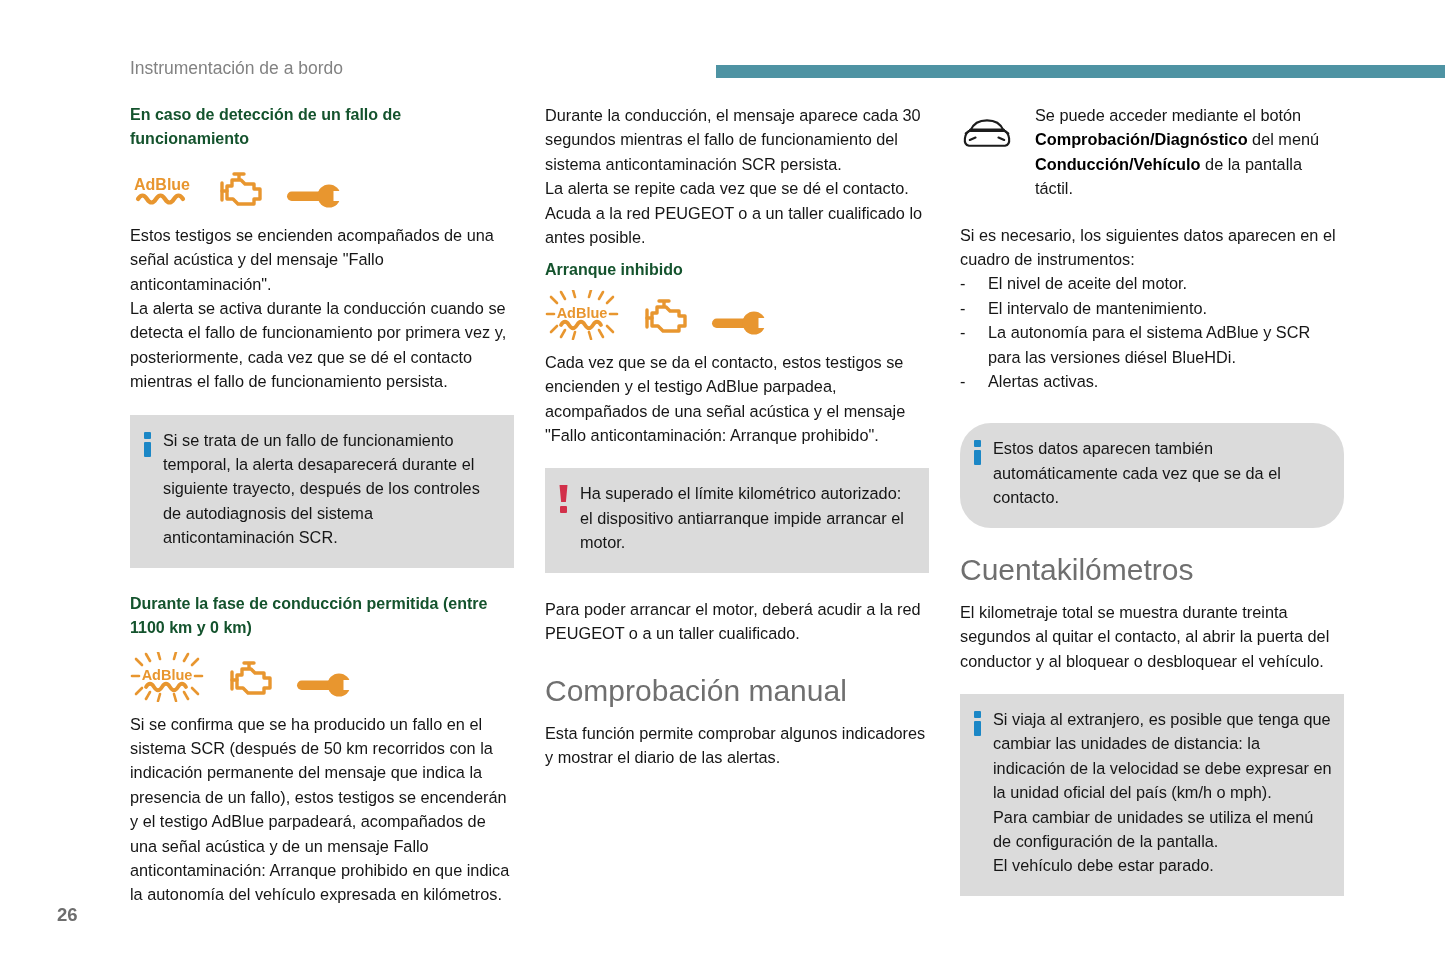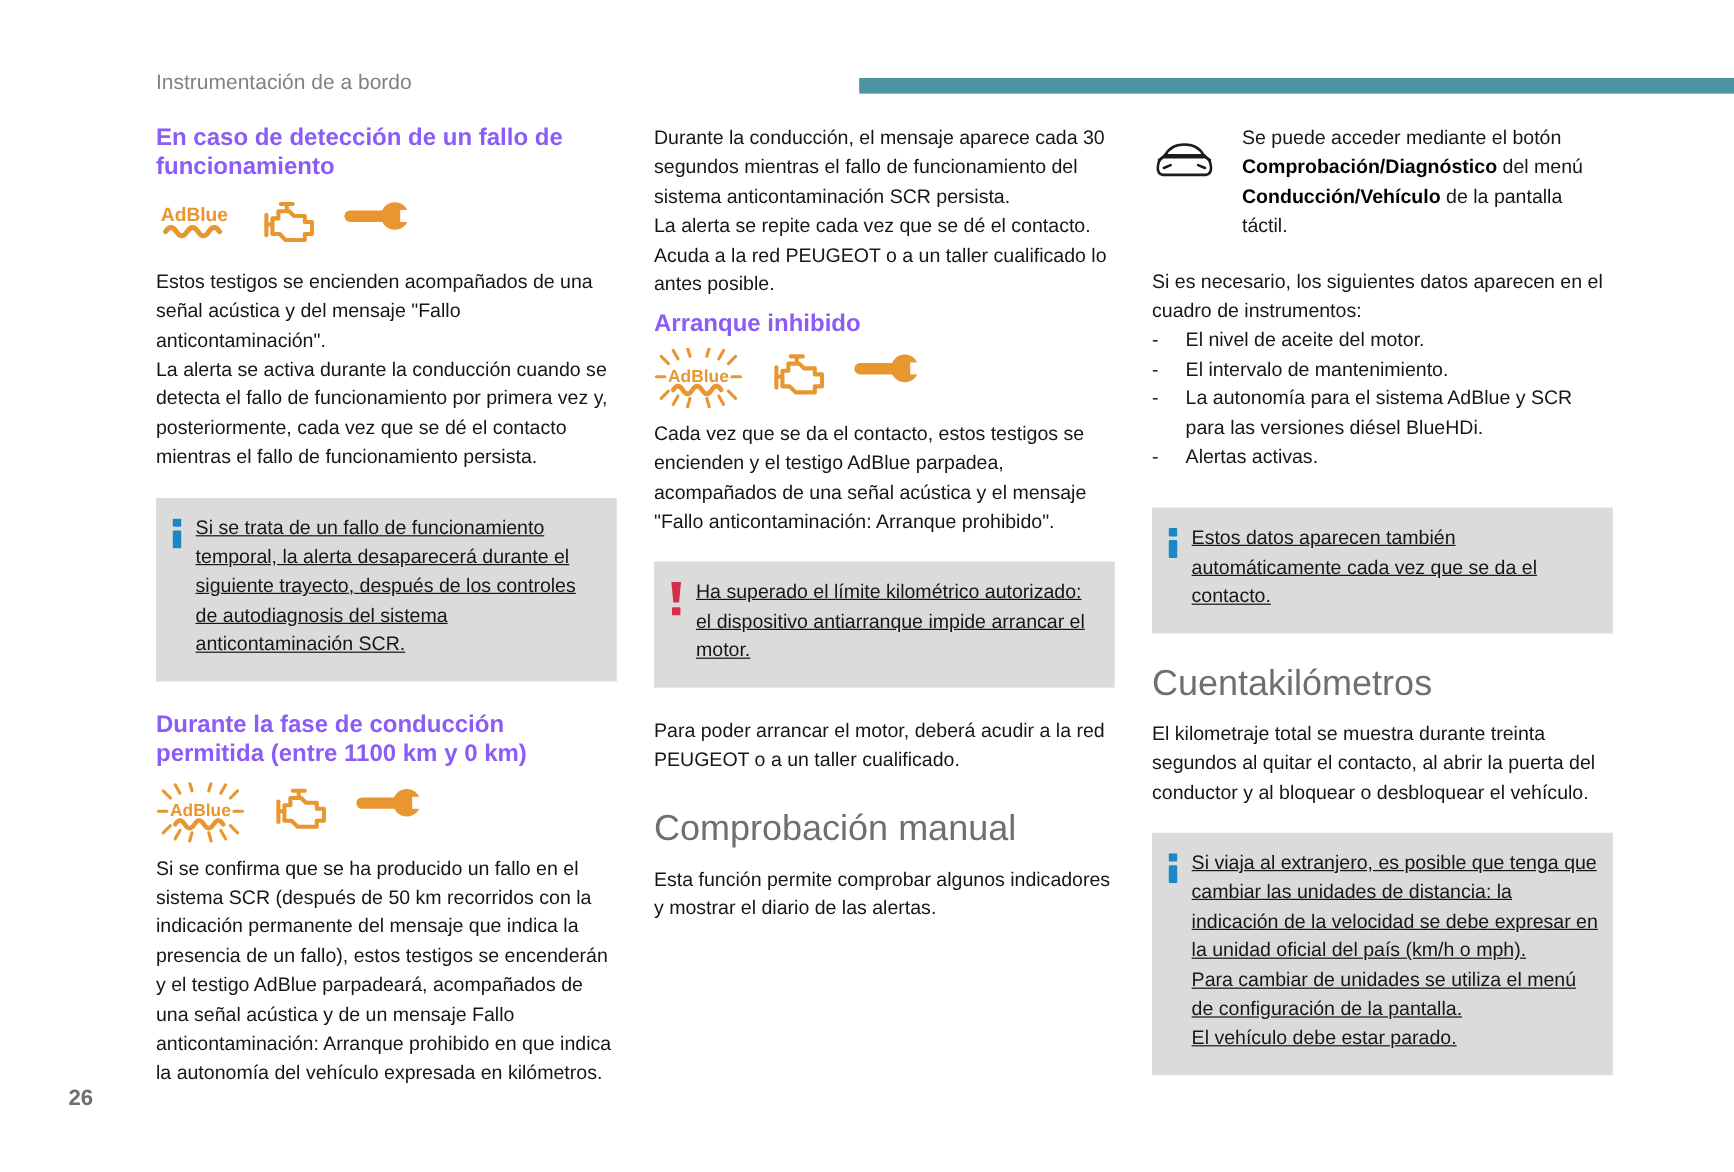--- a/index.html
+++ b/index.html
@@ -17,26 +17,26 @@
     color:var(--text-color);
     font-family:"Liberation Sans",sans-serif;
     font-size:16.3px;line-height:24.4px;
   }
   .header-title{position:absolute;left:130px;top:57px;font-size:17.5px;line-height:22px;color:#828282;}
   .header-bar{position:absolute;left:716px;top:65px;width:729px;height:13px;background:var(--accent-teal);}
   .col{position:absolute;top:103px;width:384px;}
   .col1{left:130px;}
   .col2{left:545px;}
   .col3{left:960px;}
-  h3{font-size:20px;line-height:24.4px;margin:0 0 11px 0;color:#8b5cf6;font-weight:bold;}
+  h3{font-size:16px;line-height:24.4px;margin:0 0 11px 0;color:#14532d;font-weight:bold;}
   p{margin:0;}
-  .icon-row{display:flex;align-items:flex-start;gap:20px;margin:2px 0 10px 0;min-height:50px;}
+  .icon-row{display:flex;align-items:flex-end;gap:20px;margin:2px 0 10px 0;min-height:50px;}
   .note-box{background:var(--box-bg);display:flex;gap:11px;padding:13px 12px 18px 13px;margin:21px 0 24px 0;}
   .note-box .ni{flex:0 0 auto;margin-top:4px;}
-  .note-box p{margin:0;text-decoration:underline;}
+  .note-box p{margin:0;}
   .big-heading{font-size:30px;line-height:36px;font-weight:400;color:var(--heading-gray);margin:27px 0 12px 0;}
   .gap-s{height:9px;}
   .access{display:flex;margin:0 0 22px 0;}
   .access .car-cell{flex:0 0 75px;padding-top:6px;}
   .access .access-text{width:307px;}
   .dash-list{margin:0;padding:0;list-style:none;}
   .dash-list li{display:flex;width:360px;}
   .dash-list .marker{flex:0 0 28px;}
   .page-number{position:absolute;left:57px;top:903px;font-size:18.5px;font-weight:bold;color:#6E6E6E;text-align:center;}
   .b{font-weight:bold;color:#000;}
@@ -211,21 +211,21 @@
       <li>
           <span class="marker">-</span>
           <span>La autonomía para el sistema AdBlue y SCR para las versiones diésel BlueHDi.</span>
         </li>
       <li>
           <span class="marker">-</span>
           <span>Alertas activas.</span>
         </li>
     </ul>
 
-    <div class="note-box" style="margin-top:30px;">
+    <div class="note-box" style="margin-top:30px;border-radius:31px;">
       <svg class="ni" width="9" height="25" viewBox="0 0 9 25" fill="var(--info-blue)">
         <rect x="1" y="0" width="7" height="7" rx="1"></rect>
         <rect x="1" y="10" width="7" height="15" rx="1"></rect>
       </svg>
       <p>Estos datos aparecen también automáticamente cada vez que se da el contacto.</p>
     </div>
 
     <div class="big-heading" style="margin-top:0;">Cuentakilómetros</div>
     <p>El kilometraje total se muestra durante treinta segundos al quitar el contacto, al abrir la puerta del conductor y al bloquear o desbloquear el vehículo.</p>
 

